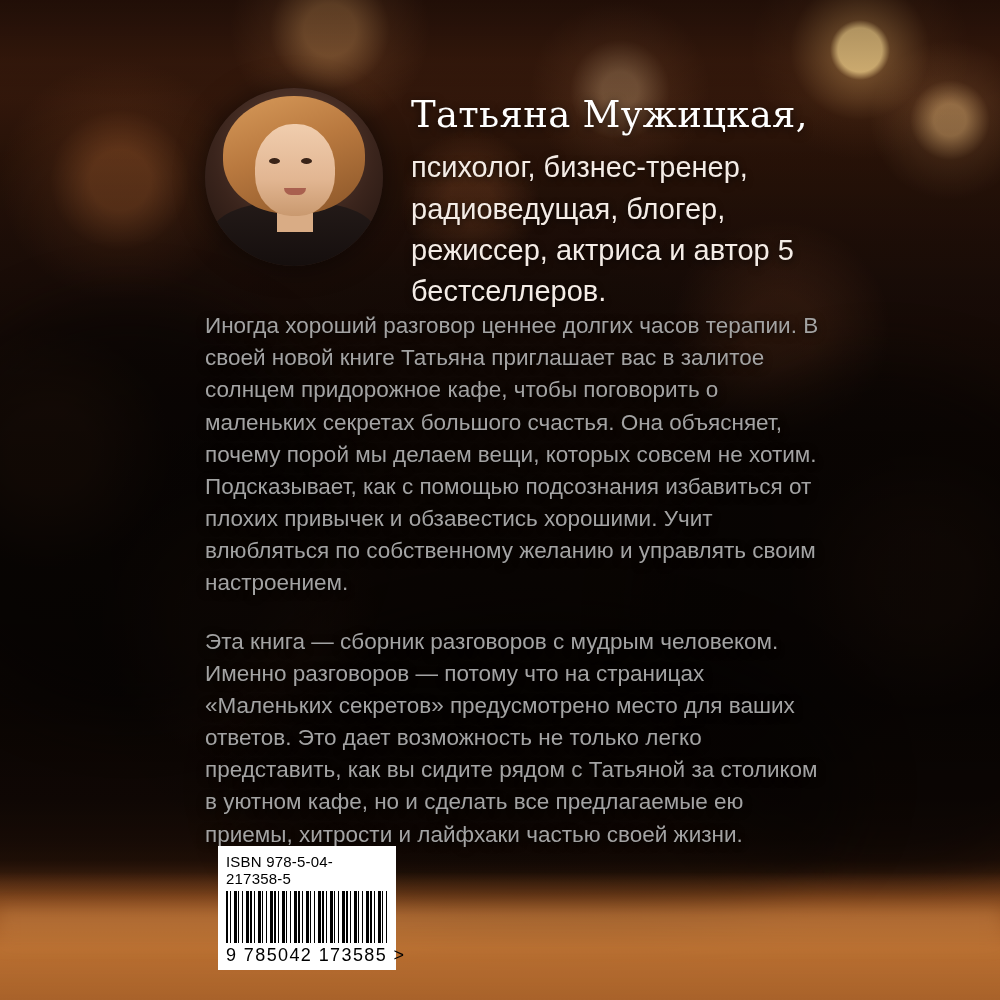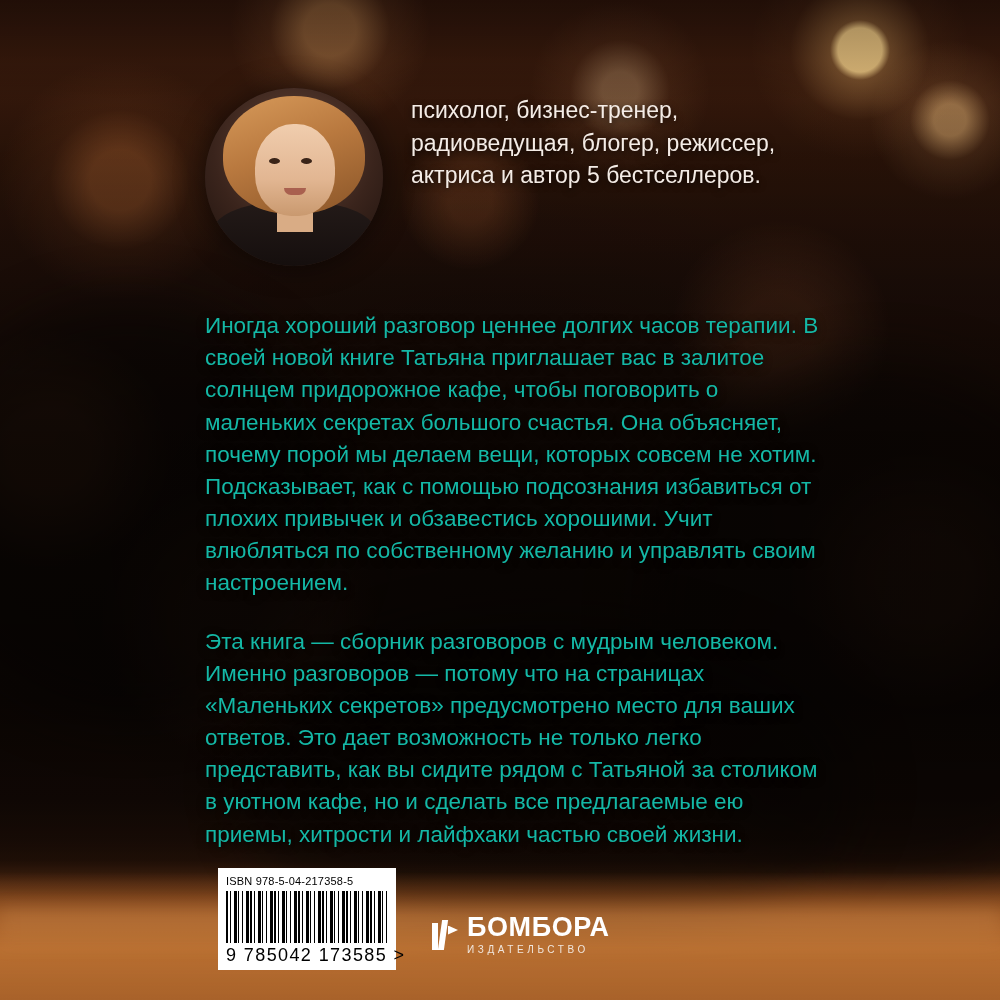--- a/index.html
+++ b/index.html
@@ -177,38 +177,38 @@
     line-height: 1.12;
     color: #ffffff;
     letter-spacing: 0.3px;
     margin: 0 0 12px 0;
     text-shadow: 0 2px 8px rgba(0,0,0,0.65);
     font-weight: 400;
   }
 
   .author-role {
     font-family: "Liberation Sans", sans-serif;
-    font-size: 23px;
+    font-size: 29px;
     line-height: 1.42;
     color: #f4ece6;
     margin: 0;
     text-shadow: 0 2px 7px rgba(0,0,0,0.7);
   }
 
   .blurb {
     position: absolute;
     left: 205px;
     top: 310px;
     width: 620px;
   }
   .blurb p {
     font-family: "Liberation Sans", sans-serif;
     font-size: 22.5px;
     line-height: 1.43;
-    color: #14b8a6;
+    color: #a3a3a3;
     margin: 0 0 26px 0;
     text-shadow: 0 2px 8px rgba(0,0,0,0.75);
   }
   .blurb p:last-child { margin-bottom: 4px; }
 
   
   .footer {
     position: absolute;
     left: 0; right: 0;
     bottom: 22px;
@@ -219,21 +219,21 @@
     position: absolute;
     left: 218px;
     bottom: 8px;
     width: 178px;
     background: #ffffff;
     padding: 7px 8px 4px 8px;
     box-sizing: border-box;
   }
   .isbn-text {
     font-family: "Liberation Sans", sans-serif;
-    font-size: 11px;
+    font-size: 15px;
     color: #000000;
     margin-bottom: 4px;
     letter-spacing: 0.2px;
   }
   .bars {
     height: 52px;
     width: 100%;
     background-image: repeating-linear-gradient(90deg,
       #000 0 2px, #fff 2px 4px, #000 4px 5px, #fff 5px 8px,
       #000 8px 11px, #fff 11px 12px, #000 12px 13px, #fff 13px 16px,
@@ -316,46 +316,36 @@
         <div class="av-body"></div>
         <div class="av-neck"></div>
         <div class="av-hair"></div>
         <div class="av-face"></div>
         <div class="av-eye l"></div>
         <div class="av-eye r"></div>
         <div class="av-mouth"></div>
       </div>
 
       <div class="author-text">
+        <h1 class="author-name">Татьяна Мужицкая,</h1>
         <p class="author-role">психолог, бизнес-тренер, радиоведущая, блогер, режиссер, актриса и автор 5 бестселлеров.</p>
       </div>
     </div>
 
     <div class="blurb">
       <p>Иногда хороший разговор ценнее долгих часов терапии. В своей новой книге Татьяна приглашает вас в залитое солнцем придорожное кафе, чтобы поговорить о маленьких секретах большого счастья. Она объясняет, почему порой мы делаем вещи, которых совсем не хотим. Подсказывает, как с помощью подсознания избавиться от плохих привычек и обзавестись хорошими. Учит влюбляться по собственному желанию и управлять своим настроением.</p>
       <p>Эта книга — сборник разговоров с мудрым человеком. Именно разговоров — потому что на страницах «Маленьких секретов» предусмотрено место для ваших ответов. Это дает возможность не только легко представить, как вы сидите рядом с Татьяной за столиком в уютном кафе, но и сделать все предлагаемые ею приемы, хитрости и лайфхаки частью своей жизни.</p>
     </div>
 
     <div class="footer">
 
       <div class="barcode-box">
         <div class="isbn-text">ISBN 978-5-04-217358-5</div>
         <div class="bars"></div>
         <div class="barcode-digits">9 785042 173585 &gt;</div>
       </div>
 
       <div class="publisher">
-        <div class="pub-logo-row">
-          <div class="pub-mark">
-            <span class="m1"></span>
-              <span class="m2"></span>
-              <span class="m3"></span>
-          </div>
-          <div>
-            <div class="pub-name">БОМБОРА</div>
-            <div class="pub-sub">ИЗДАТЕЛЬСТВО</div>
-          </div>
-        </div>
       </div>
 
     </div>
   </div>
 </div>
 
 </body></html>

